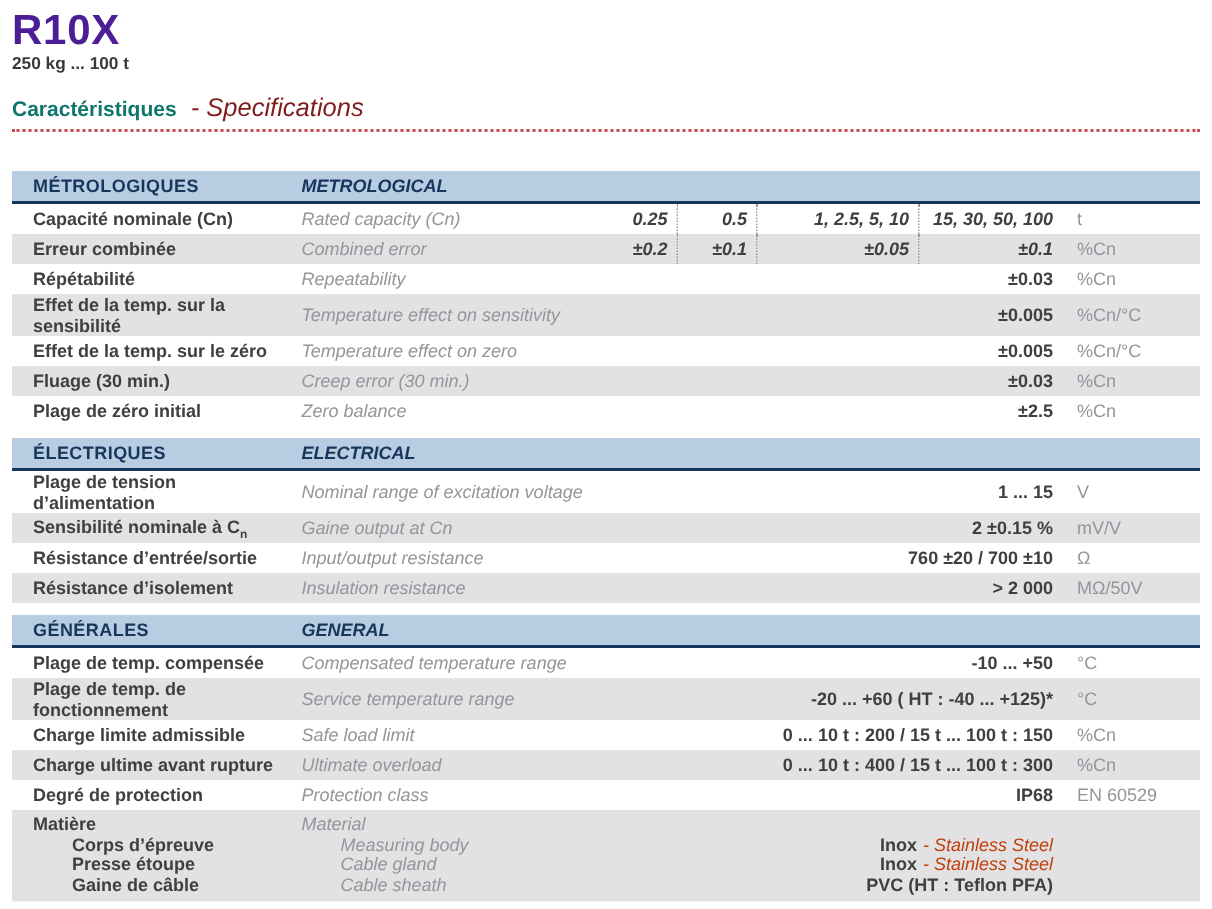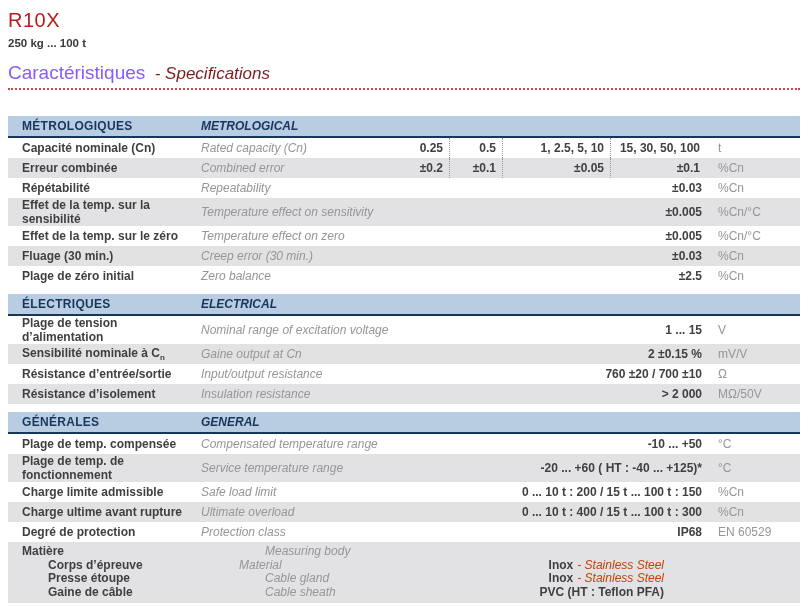--- a/index.html
+++ b/index.html
@@ -1,48 +1,48 @@
 <!DOCTYPE html>
 <html><head>
 <meta charset="utf-8">
 <style>
   html,body{margin:0;padding:0;background:#fff;}
   .page{
     position:relative;width:808px;height:606px;overflow:hidden;background:#fff;
     font-family:"Liberation Sans","DejaVu Sans",sans-serif;box-sizing:border-box;
     padding:5px 8px 0 8px;
   }
-  .title{font-size:20px;line-height:30px;font-weight:normal;color:#b91c1c;letter-spacing:.5px;}
+  .title{font-size:28px;line-height:30px;font-weight:bold;color:#4c1d95;letter-spacing:.5px;}
   .subtitle{font-size:11.5px;font-weight:bold;color:#3a3a3c;margin-top:2px;}
   .heading{margin-top:13px;border-bottom:2px dotted #cb4a4f;padding-bottom:4px;}
-  .h-fr{color:#8b5cf6;font-size:19px;font-weight:normal;}
+  .h-fr{color:#0f766e;font-size:14px;font-weight:bold;}
   .h-en{color:#7f1d1d;font-size:17px;font-style:italic;margin-left:5px;}
 
   .spec-table{margin-top:26px;}
   .sec{margin-top:0;}
   .sec + .sec{margin-top:8px;}
   .row{display:grid;grid-template-columns:193px 193px 1fr 92px;min-height:20px;align-items:center;font-size:12px;}
   .row.head{background:#b9cde2;border-bottom:2px solid #16365c;min-height:20px;}
   .row.head .c-fr{color:#16365c;font-weight:bold;letter-spacing:.3px;}
   .row.head .c-en{color:#16365c;font-weight:bold;font-style:italic;}
   .c-fr{padding-left:14px;color:#3f3f41;font-weight:bold;}
   .c-fr sub{font-size:8px;}
   .c-en{color:#95959a;font-style:italic;}
   .c-val{text-align:right;color:#3f3f41;font-weight:bold;padding-right:6px;}
   .c-val .i,.line .i{color:#c2410c;font-style:italic;font-weight:normal;margin-left:4px;}
   .c-val .b,.line .b{color:#3f3f41;font-weight:bold;}
   .c-unit{padding-left:10px;color:#95959a;font-weight:normal;}
   .rows .row:nth-child(even){background:#e2e2e4;}
 
-  .c-val.colsrow{display:flex;padding-right:0;}
+  .c-val.colsrow{display:flex;justify-content:flex-end;padding-right:0;font-style:italic;}
   .sc{display:inline-block;text-align:right;padding-right:6px;box-sizing:border-box;line-height:20px;}
   .sc0{width:55px;}.sc1{width:53px;}.sc2{width:108px;}.sc3{width:96px;}
   .sc + .sc{border-left:1px dotted #9b9b9b;}
 
-  .row.multi{align-items:start;padding:3px 0 4px 0;gap:38px;}
+  .row.multi{align-items:start;padding:3px 0 4px 0;}
   .line{min-height:13.5px;line-height:13.5px;}
   .line.ind{padding-left:26px;}
   .c-en .line.ind{padding-left:26px;}
 </style>
 </head>
 <body>
 
 <div class="page">
   <div class="title">R10X</div>
   <div class="subtitle">250 kg ... 100 t</div>
@@ -188,22 +188,22 @@
             <div class="c-unit">EN 60529</div>
           </div>
           <div class="row multi">
             <div class="c-fr">
               <div class="line">Matière</div>
               <div class="line ind">Corps d’épreuve</div>
               <div class="line ind">Presse étoupe</div>
               <div class="line ind">Gaine de câble</div>
             </div>
             <div class="c-en">
+              <div class="line">Material</div>
               <div class="line ind">Measuring body</div>
-              <div class="line">Material</div>
               <div class="line ind">Cable gland</div>
               <div class="line ind">Cable sheath</div>
             </div>
             <div class="c-val">
               <div class="line"></div>
               <div class="line"><span class="b">Inox</span><span class="i">- Stainless Steel</span></div>
               <div class="line"><span class="b">Inox</span><span class="i">- Stainless Steel</span></div>
               <div class="line"><span class="b">PVC (HT :  Teflon PFA)</span></div>
             </div>
             <div class="c-unit"></div>

